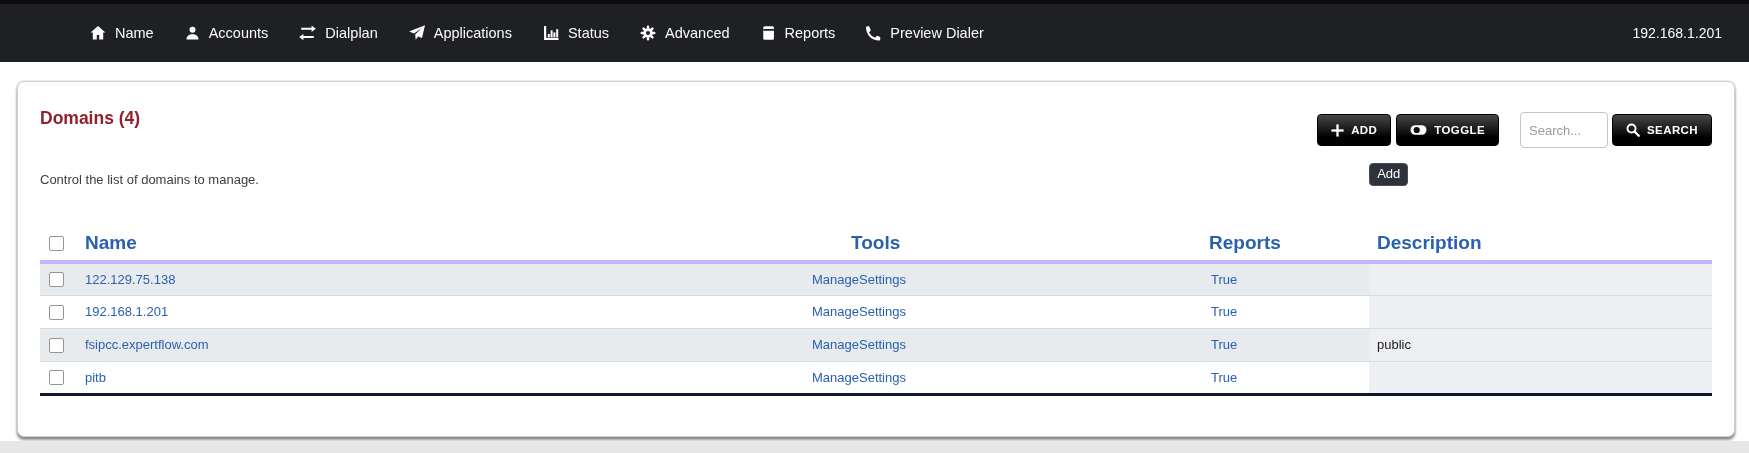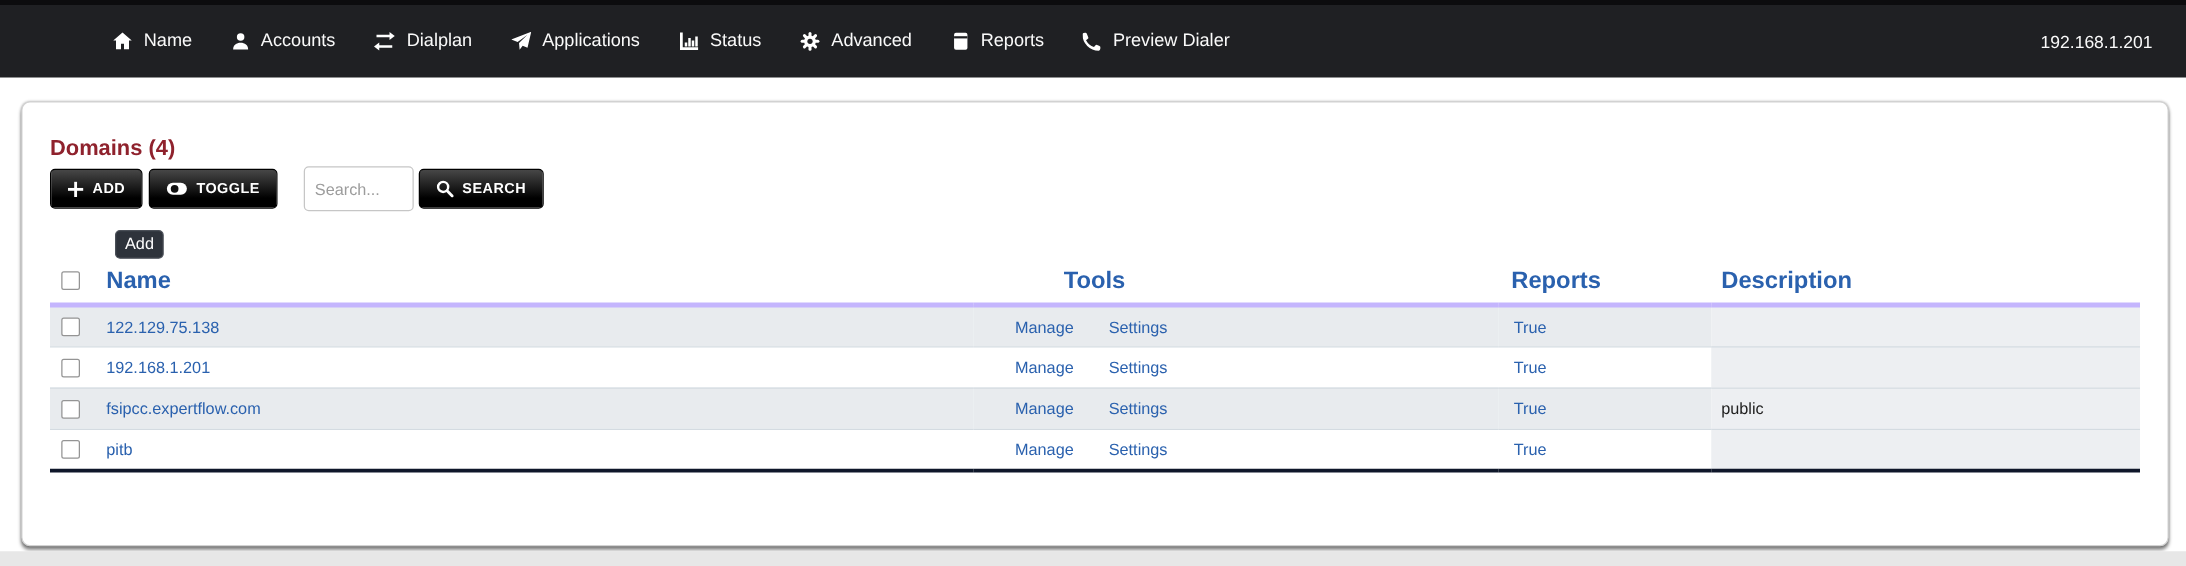--- a/index.html
+++ b/index.html
@@ -25,21 +25,21 @@
   .nav-right{ margin-left:auto; font-size:14px; color:#fafafa; }
 
   
   .footer-strip{ position:absolute; left:0; bottom:0; width:1749px; height:12px; background:#e7e7e7; }
   .card{
     position:relative; margin:19px 14px 0 17px; background:#fff;
     border:1px solid #d2d2d2; border-radius:7px;
     box-shadow:0 3px 3px rgba(0,0,0,.45), 0 0 2px rgba(0,0,0,.25);
     padding:26px 22px 46px 22px; height:356px;
   }
-  .head-row{ display:flex; align-items:flex-start;flex-direction:column; }
+  .head-row{ display:flex; justify-content:space-between; align-items:flex-start; }
   .page-title{ font-size:17.5px; font-weight:bold; color:#8f222d; }
   .toolbar{ display:flex; align-items:center; margin-top:4px; }
   .btn{
     height:32px; display:inline-flex; align-items:center; gap:7px; padding:0 13px;
     background:linear-gradient(#474747, #000 75%); border:1px solid #000; border-radius:4px;
     color:#fff; font-weight:bold; font-size:11.5px; letter-spacing:.4px; cursor:pointer;
     font-family:"Liberation Sans", sans-serif;
   }
   .btn svg{ display:block; }
   .gap5{ width:5px; } .gap21{ width:21px; } .gap4{ width:4px; }
@@ -67,21 +67,21 @@
   th.desc-h{ padding-left:8px; cursor:default; }
   tr:last-child td{ border-bottom:3px solid #0f172a; }
   .col-check{ width:36px; } .col-tools{ width:420px; } .col-enabled{ width:170px; } .col-desc{ width:343px; }
   th.check, td.check{ padding-left:9px; }
   th.name-h, td.name-c{ padding-left:9px; }
   th.tools-h{ padding-left:72px; }
   td.tools-c{ padding-left:33px; }
   th.enabled-h{ padding-left:10px; }
   td.enabled-c{ padding-left:12px; color:#2a61ae; }
   a.lnk{ color:#2a61ae; text-decoration:none; cursor:pointer; }
-  .tools-links{ display:inline-flex; gap:28px; }
+  .tools-links{ display:inline-flex; gap:0; }
   .cbx{ display:inline-block; width:15px; height:15px; background:#fff;
         border:1.5px solid #949494; border-radius:2px; vertical-align:middle; cursor:pointer; }
 </style>
 </head>
 <body>
 
 <div class="navbar">
 
   <div class="nav-items">
     <div class="nav-item">
@@ -203,20 +203,21 @@
             <svg width="14" height="14" viewBox="0 0 16 16">
               <circle cx="6.3" cy="6.3" r="4.6" fill="none" stroke="#fff" stroke-width="2.2"></circle>
               <line x1="9.9" y1="9.9" x2="14.6" y2="14.6" stroke="#fff" stroke-width="2.6" stroke-linecap="round"></line>
             </svg>
           </span>
         <span>SEARCH</span>
       </button>
     </div>
   </div>
 
+  <div class="subtitle">Control the list of domains to manage.</div>
 
   <table>
     <colgroup>
         <col class="col-check">
         <col>
         <col class="col-tools">
         <col class="col-enabled">
         <col class="col-desc">
       </colgroup>
     <thead>

